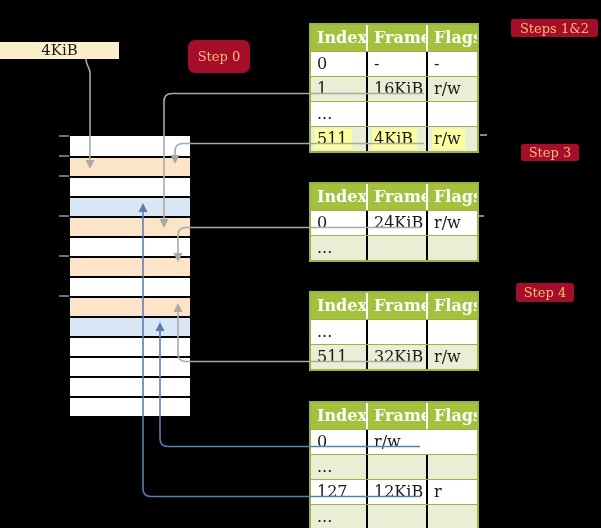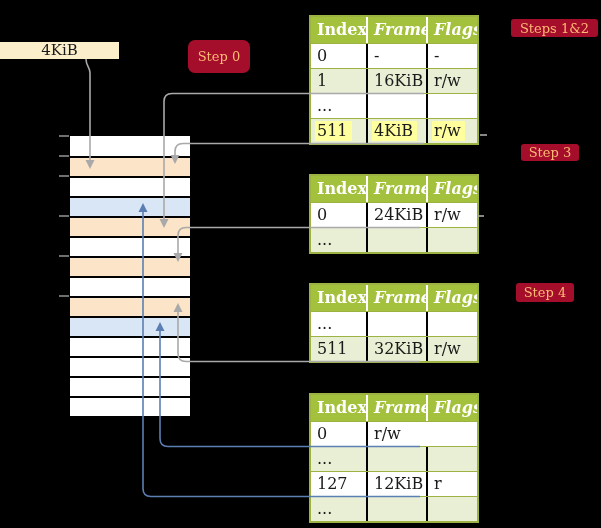--- a/index.html
+++ b/index.html
@@ -24,27 +24,27 @@
   
   .strip{
     position:absolute;left:68px;top:134px;width:120px;border:2px solid #000;background:#fff;
   }
   .strip-row{height:20px;box-sizing:border-box;border-top:2px solid #000;}
   .strip-row:first-child{border-top:none;}
   .strip-row.white{background:#ffffff;}
   .strip-row.orange{background:#fce4c8;}
   .strip-row.blue{background:#d9e6f5;}
   
-  .ptable{position:absolute;width:166px;border:2px solid #9cb344;background:#fff;}
+  .ptable{position:absolute;width:166px;border:2px solid #9cb344;background:#fff;margin-top:8px;}
   .thead{display:flex;height:26px;background:#a4c13d;}
   .th{
     box-sizing:border-box;color:#fff;font-weight:bold;font-size:16px;line-height:26px;
     padding-left:6px;overflow:hidden;white-space:nowrap;
   }
-  .th:nth-child(2),.th:nth-child(3){border-left:2px solid #fff;font-style:italic;}
+  .th:nth-child(2),.th:nth-child(3){border-left:2px solid #fff;}
   .tr{display:flex;height:25px;background:#fff;border-top:1px solid #9cb344;box-sizing:border-box;}
   .tr.shaded{background:#e9efd4;}
   .td{
     box-sizing:border-box;color:#1a1a1a;font-size:16px;line-height:24px;
     padding-left:6px;overflow:hidden;white-space:nowrap;
   }
   .td:nth-child(2),.td:nth-child(3){border-left:2px solid #000;}
   .c0{width:55px;} .c1{width:60px;} .c2{width:51px;}
   .hl{background:#ffff9e;padding:0 4px 1px 2px;margin-left:-2px;}
   

